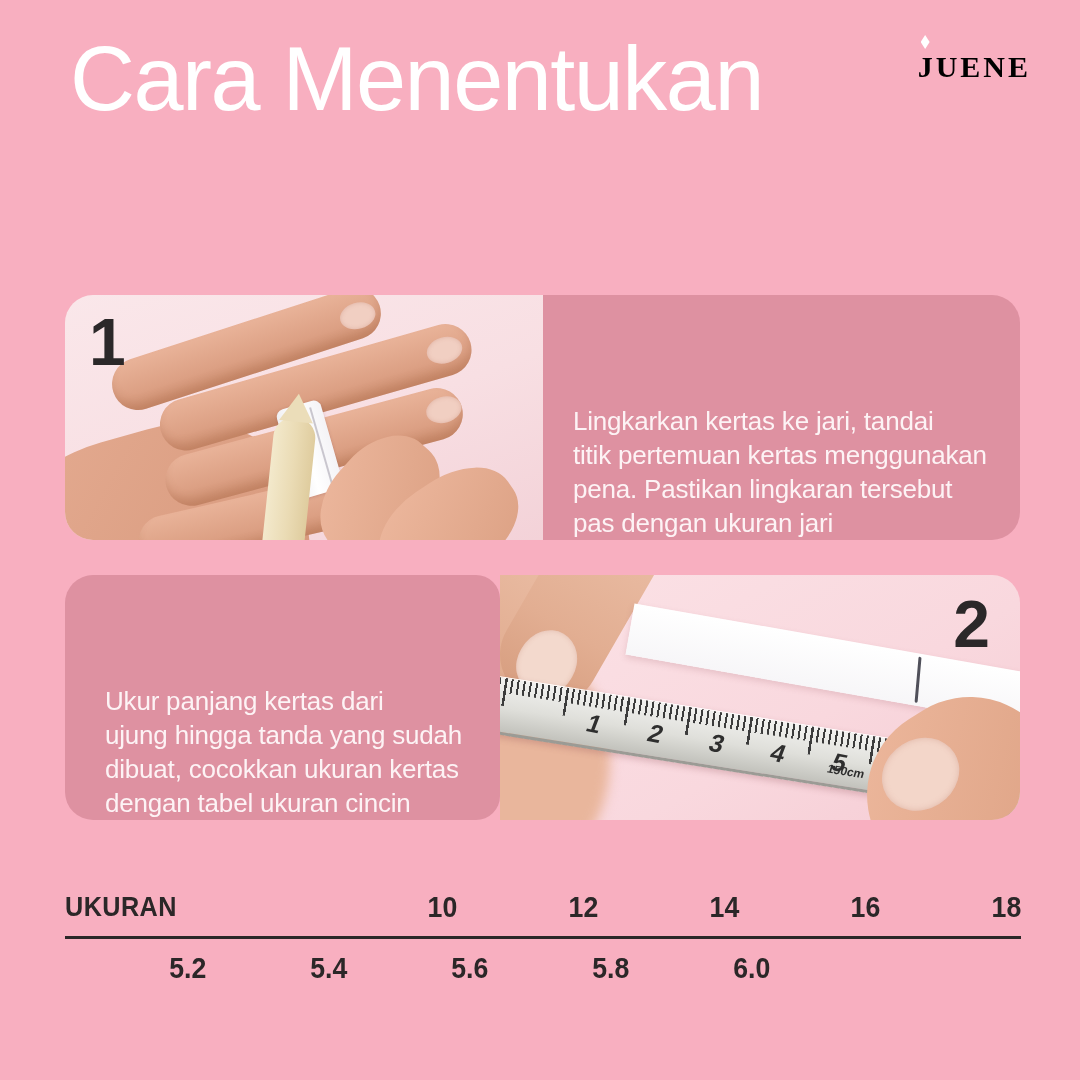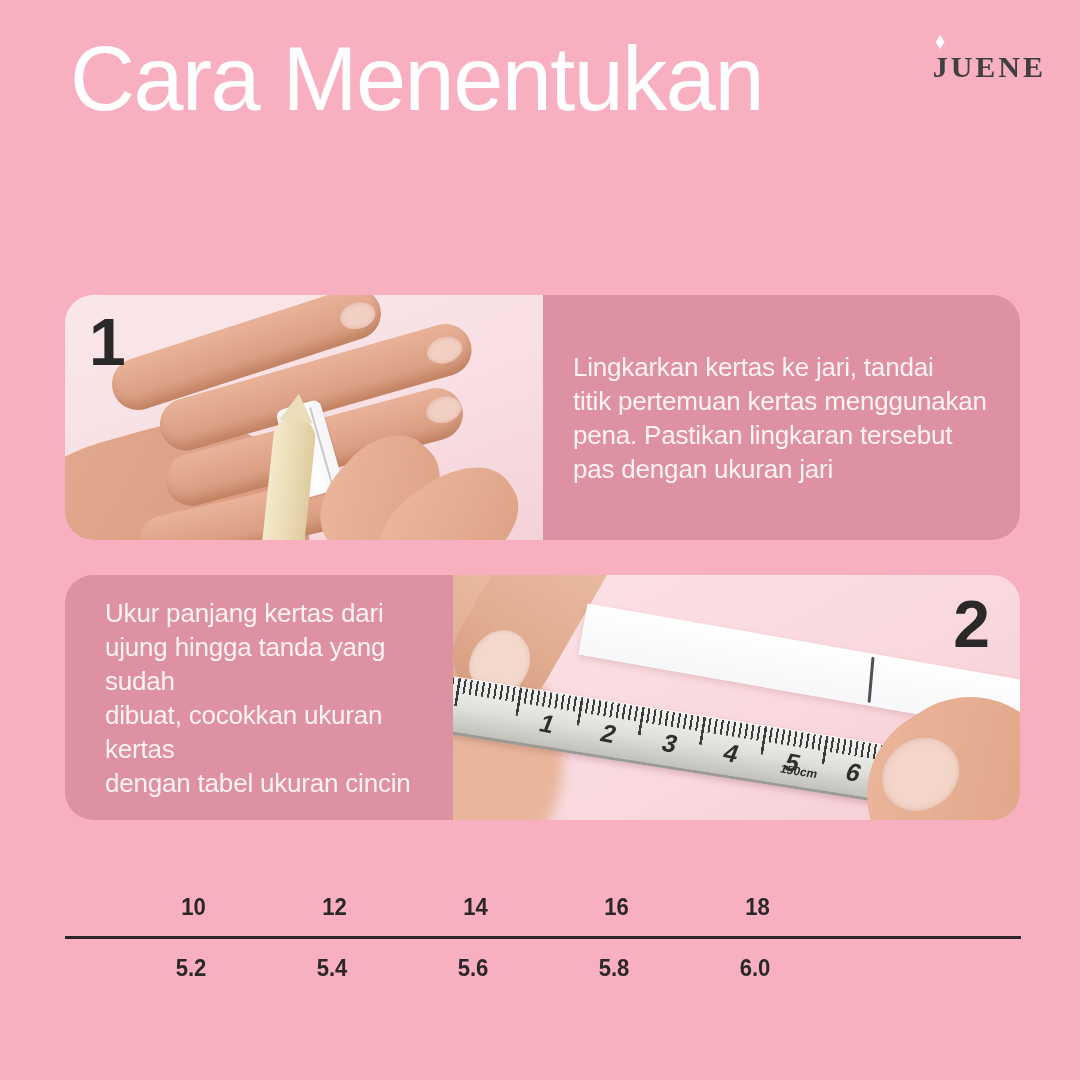--- a/index.html
+++ b/index.html
@@ -5,32 +5,32 @@
   html,body{margin:0;padding:0;}
   .canvas{
     position:relative;width:1080px;height:1080px;overflow:hidden;
     background:#F8AFC0;
     font-family:"Liberation Sans",sans-serif;
     padding-left:32px;
   }
   
   .title{position:absolute;left:70px;top:32px;color:#FFFFFF;
     font-size:90px;line-height:94px;font-weight:500;letter-spacing:-1.5px;}
-  .brand{position:absolute;right:66px;top:50px;color:#404040;
+  .brand{position:absolute;right:81px;top:50px;color:#000000;
     font-family:"Liberation Serif",serif;font-size:30px;font-weight:600;letter-spacing:3px;}
   .brand .diamond{position:absolute;left:3px;top:-15px;width:9px;height:14px;background:#FFFFFF;
     clip-path:polygon(50% 0,100% 50%,50% 100%,0 50%);}
   
   .row{position:absolute;left:65px;width:955px;height:245px;border-radius:28px;overflow:hidden;display:flex;}
   .row1{top:295px;} .row2{top:575px;}
-  .panel{background:#DE91A1;display:flex;align-items:center;}
+  .panel{background:#DE91A1;display:flex;align-items:flex-end;}
   .panel p{margin:0;color:#FDF3F5;font-size:26px;line-height:34px;font-weight:400;
     letter-spacing:-0.2px;white-space:pre-line;}
   .panel1{flex:1;padding:0 30px 0 30px;}
-  .panel2{width:388px;padding:0 18px 0 40px;box-sizing:border-box;}
+  .panel2{width:435px;padding:0 18px 0 40px;box-sizing:border-box;border-radius:24px;}
   .photo{position:relative;overflow:hidden;}
   .photo1{width:478px;background:linear-gradient(160deg,#FAE7EA 0%,#F8DFE3 55%,#F3D2D8 100%);}
   .photo2{flex:1;background:linear-gradient(150deg,#FBE2E6 0%,#F9D8DE 60%,#F5CCD4 100%);}
   .step-num{position:absolute;z-index:20;color:#2B2829;font-size:66px;font-weight:800;line-height:1;}
   .num1{left:24px;top:14px;} .num2{right:30px;top:16px;}
   
   .hand-group{position:absolute;left:-70px;top:26px;width:540px;height:330px;transform:rotate(-16deg);}
   .palm{position:absolute;left:-20px;top:78px;width:320px;height:240px;
     background:linear-gradient(135deg,#E5AC92,#D59679);border-radius:45% 40% 45% 50%;}
   .finger{position:absolute;height:52px;border-radius:28px;
@@ -86,21 +86,21 @@
   .thumb{position:absolute;right:-45px;bottom:-75px;width:195px;height:195px;z-index:7;
     background:linear-gradient(135deg,#EDB89D,#DCA082);border-radius:46% 46% 42% 42%;
     transform:rotate(-32deg);}
   .thumb::after{content:"";position:absolute;left:30px;top:18px;width:80px;height:70px;
     background:#F3D6C9;border-radius:50%;box-shadow:inset 0 0 6px rgba(190,120,100,.35);}
   
   .size-table{position:absolute;left:65px;top:878px;width:956px;color:#2B2728;}
   .t-row{display:flex;align-items:center;height:58px;}
   .t-label{flex:1;font-size:28px;font-weight:600;}
   .t-label span{display:inline-block;transform:scaleX(0.9);transform-origin:left center;letter-spacing:0.5px;}
-  .t-val{width:141px;text-align:right;font-size:24px;font-weight:700;}
+  .t-val{width:141px;text-align:right;font-size:29px;font-weight:700;}
   .t-val span{display:inline-block;transform:scaleX(0.92);transform-origin:right center;}
   .t-divider{height:3px;background:#2B2728;}
 </style>
 </head>
 <body>
 
 <div class="canvas">
 
   <div class="title">
     <div>Cara Menentukan</div>
@@ -166,20 +166,21 @@
       </div>
       <div class="paper-strip">
         <div class="pen-mark"></div>
       </div>
       <div class="thumb"></div>
     </div>
   </div>
 
   <div class="size-table">
     <div class="t-row">
+      <div class="t-label"><span>UKURAN</span></div>
       <div class="t-val"><span>10</span></div>
       <div class="t-val"><span>12</span></div>
       <div class="t-val"><span>14</span></div>
       <div class="t-val"><span>16</span></div>
       <div class="t-val"><span>18</span></div>
     </div>
     <div class="t-divider"></div>
     <div class="t-row">
       <div class="t-val"><span>5.2</span></div>
       <div class="t-val"><span>5.4</span></div>

